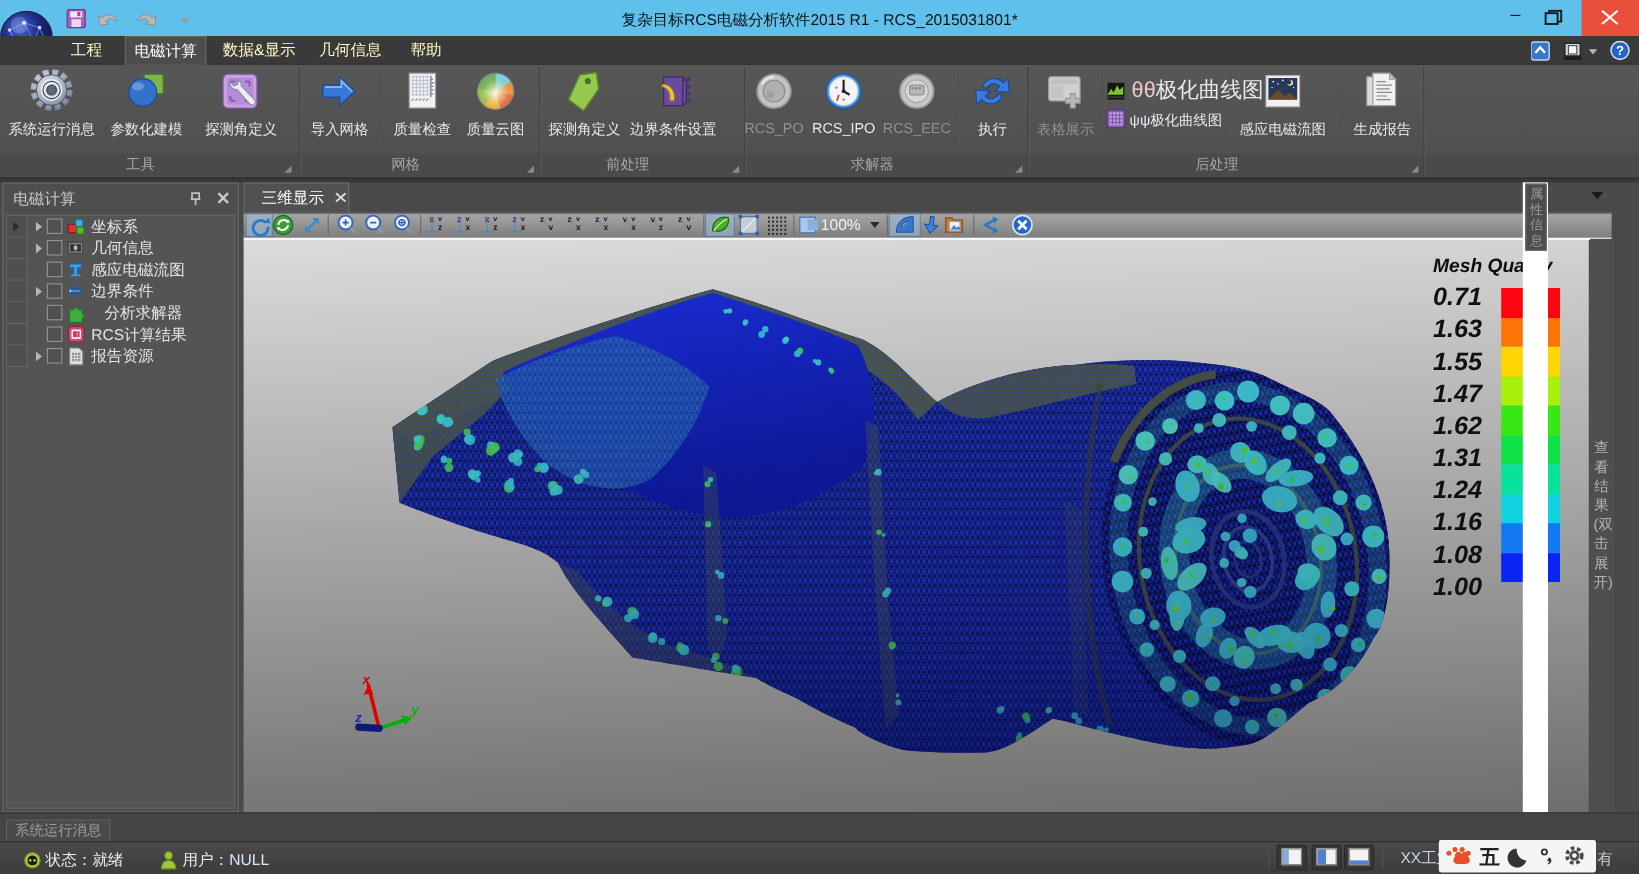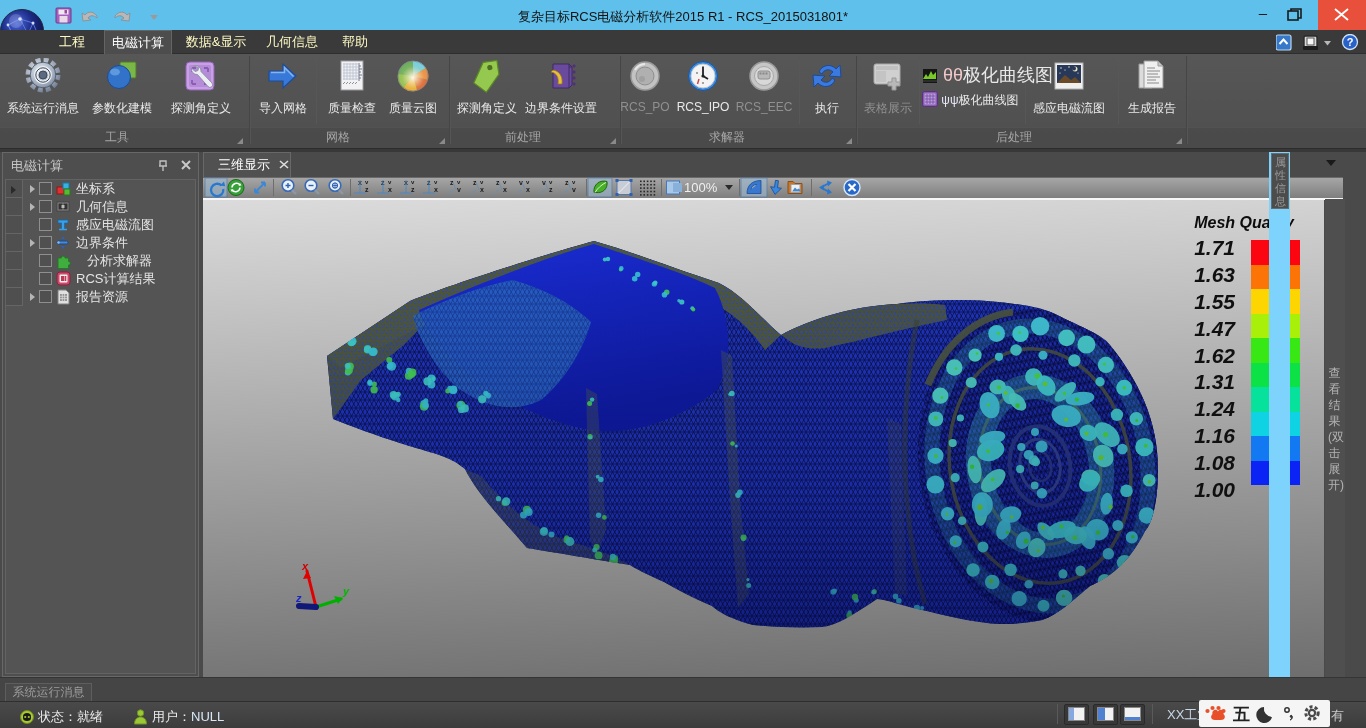--- a/index.html
+++ b/index.html
@@ -22,21 +22,21 @@
 #lpbody{left:2px;top:26px;width:191px;height:495px;background:#545454;border:1px solid #636363}
 .cellcol{left:0;width:17px;height:18px;background:#4f4f4f;border-right:1px solid #656565;border-bottom:1px solid #656565}
 .trow{left:18px;height:18px;font-size:13px;color:#e4e4e4;line-height:18px;white-space:nowrap}
 .cb{width:13px;height:13px;border:1px solid #8f8f8f;background:#505050;display:inline-block}
 .arr{width:0;height:0;border-left:5px solid #b5b5b5;border-top:4px solid transparent;border-bottom:4px solid transparent;display:inline-block}
 #vtab{left:203px;top:152px;width:88px;height:25px;background:#515151;border:1px solid #686868;border-bottom:none;color:#fff;font-size:13px;line-height:24px}
 #vtoolbar{left:203px;top:177px;width:1140px;height:21px;background:linear-gradient(#a6a6a6,#7e7e7e);border-top:1px solid #6a6a6a}
 #vline{left:203px;top:198px;width:1140px;height:2px;background:#f7f7f7}
 #viewport{left:203px;top:200px;width:1121px;height:477px;background:linear-gradient(178deg,#dbdbdb,#6e6e6e);overflow:hidden}
 #rstrip1{left:1325px;top:199px;width:20px;height:478px;background:#4f4f4f}
-#rstrip2{left:1269px;top:152px;width:21px;height:525px;background:#7dd3fc}
+#rstrip2{left:1269px;top:152px;width:21px;height:525px;background:#ffffff}
 .vtext{word-break:break-all;text-align:center}
 #msgrow{left:0;top:677px;width:1366px;height:24px;background:#454545;border-top:1px solid #353535}
 #msgtab{left:5px;top:683px;width:87px;height:18px;background:#4a4a4a;border:1px solid #5e5e5e;border-bottom:none;font-size:12px;color:#9c9c9c;text-align:center;line-height:17px}
 #statusbar{left:0;top:701px;width:1366px;height:27px;background:linear-gradient(#4a4a4a,#3c3c3c);border-top:1px solid #2f2f2f;color:#ececec;font-size:13px}
 .winbtn{top:0;height:30px;text-align:center;color:#1a1a1a}
 #legend-title{font-style:italic;font-weight:bold;font-size:16px;color:#0d0d0d}
 .legnum{position:absolute;right:89px;width:80px;text-align:right;font-style:italic;font-weight:bold;font-size:21px;color:#101010;font-family:"Liberation Sans",sans-serif}
 .layoutbox{top:704px;width:25px;height:21px;background:#383838;border:1px solid #2a2a2a;border-radius:2px}
 .limg{position:absolute;left:3px;top:2px;width:17px;height:14px;background:#f2f2f2;border:1px solid #888}
 </style></head><body>
@@ -806,21 +806,21 @@
       <div style="height:24.5px;background:#fc7306"></div>
       <div style="height:24.5px;background:#fdd501"></div>
       <div style="height:24.5px;background:#a8ef09"></div>
       <div style="height:24.5px;background:#38e814"></div>
       <div style="height:24.5px;background:#0ce146"></div>
       <div style="height:24.5px;background:#06e29b"></div>
       <div style="height:24.5px;background:#0fd3e3"></div>
       <div style="height:24.5px;background:#1379f2"></div>
       <div style="height:24.5px;background:#0b24f5"></div>
     </div>
-<div class="legnum" style="top:36px">1.71</div>
+<div class="legnum" style="top:36px">0.71</div>
 <div class="legnum" style="top:63px">1.63</div>
 <div class="legnum" style="top:90px">1.55</div>
 <div class="legnum" style="top:117px">1.47</div>
 <div class="legnum" style="top:144px">1.62</div>
 <div class="legnum" style="top:170px">1.31</div>
 <div class="legnum" style="top:197px">1.24</div>
 <div class="legnum" style="top:224px">1.16</div>
 <div class="legnum" style="top:251px">1.08</div>
 <div class="legnum" style="top:278px">1.00</div>
 </div>

